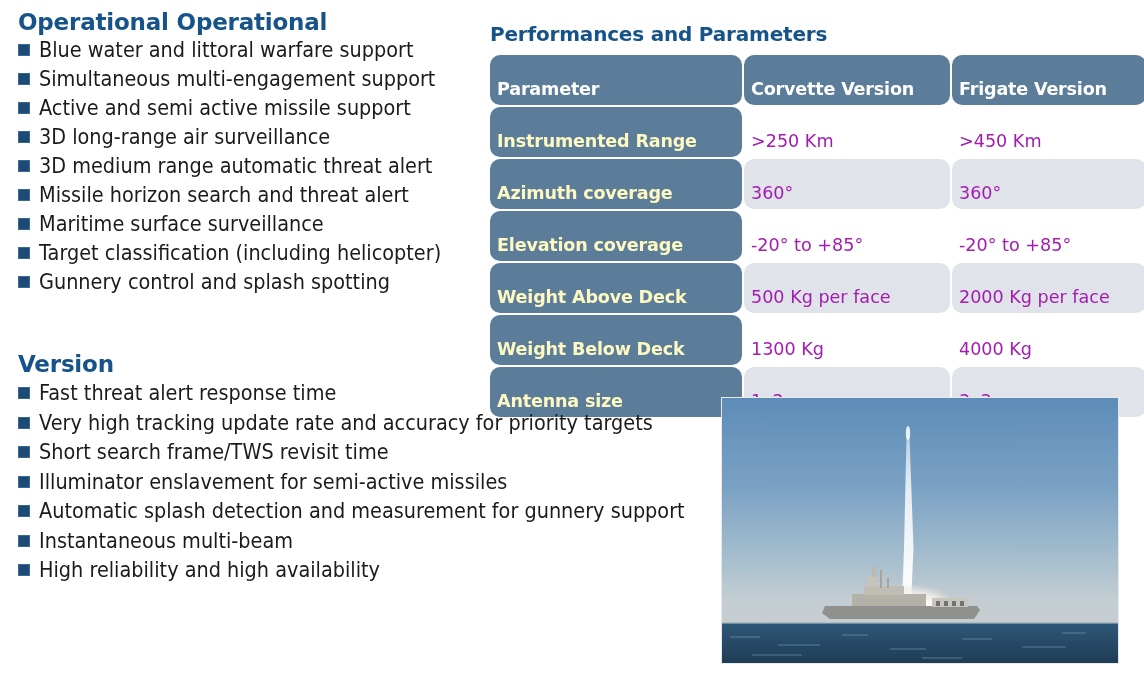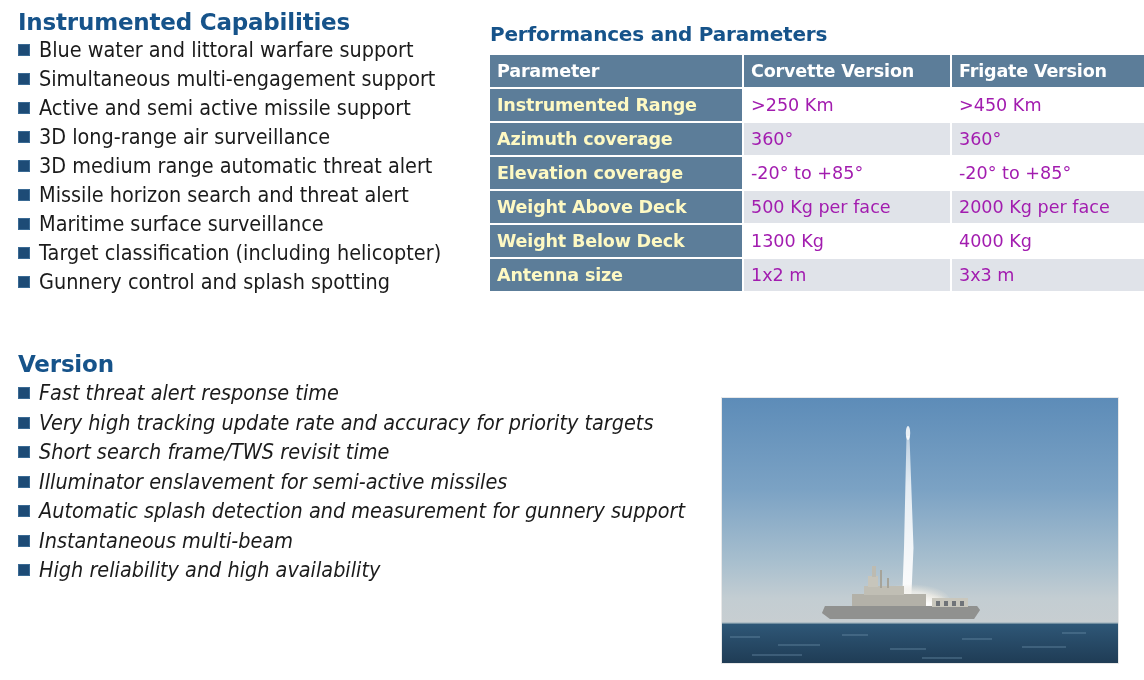--- a/index.html
+++ b/index.html
@@ -68,48 +68,49 @@
   #ops-block ul.bullets li { height: 29px; }
 
   
   #features-block {
     position: absolute;
     left: 18px;
     top: 352px;
     width: 710px;
   }
   #features-block .section-heading { margin-bottom: 7px; }
-  #features-block ul.bullets li { height: 29.5px; font-style: italic; }
+  #features-block ul.bullets li { height: 29.5px; }
 
   
   #table-block {
     position: absolute;
     left: 490px;
     top: 24px;
     width: 634px;
   }
   #table-block .section-heading {
     font-size: 20px;
     margin-bottom: 8px;
   }
   table.spec {
     border-collapse: separate;
     border-spacing: 2px 2px;
     margin: 0 0 0 -2px;
     width: 656px;
     table-layout: fixed;
   }
   table.spec th, table.spec td {
-    padding: 4px 7px 5px 7px;
+    padding: 22px 7px 5px 7px;
     height: 23px;
     font-size: 18.5px;
     text-align: left;
     vertical-align: middle;
     overflow: hidden;
     white-space: nowrap;
+    border-radius: 10px;
   }
   table.spec th {
     background: #5c7d99;
     color: #ffffff;
     font-weight: bold;
     letter-spacing: -0.2px;
   }
   table.spec td.param {
     background: #5c7d99;
     color: #fef9c3;
@@ -142,21 +143,21 @@
     overflow: hidden;
     background: #6e97bd;
     box-shadow: 0 0 0 1px #e8e8e8;
   }
   #photo svg { display: block; width: 100%; height: 100%; }
 </style>
 </head>
 <body>
 
 <div id="ops-block">
-  <div class="section-heading">Instrumented Capabilities</div>
+  <div class="section-heading">Operational Operational</div>
   <ul class="bullets">
     <li>
       <span class="bsq"></span>
       <span class="btxt">Blue water and littoral warfare support</span>
     </li>
     <li>
       <span class="bsq"></span>
       <span class="btxt">Simultaneous multi-engagement support</span>
     </li>
     <li>

